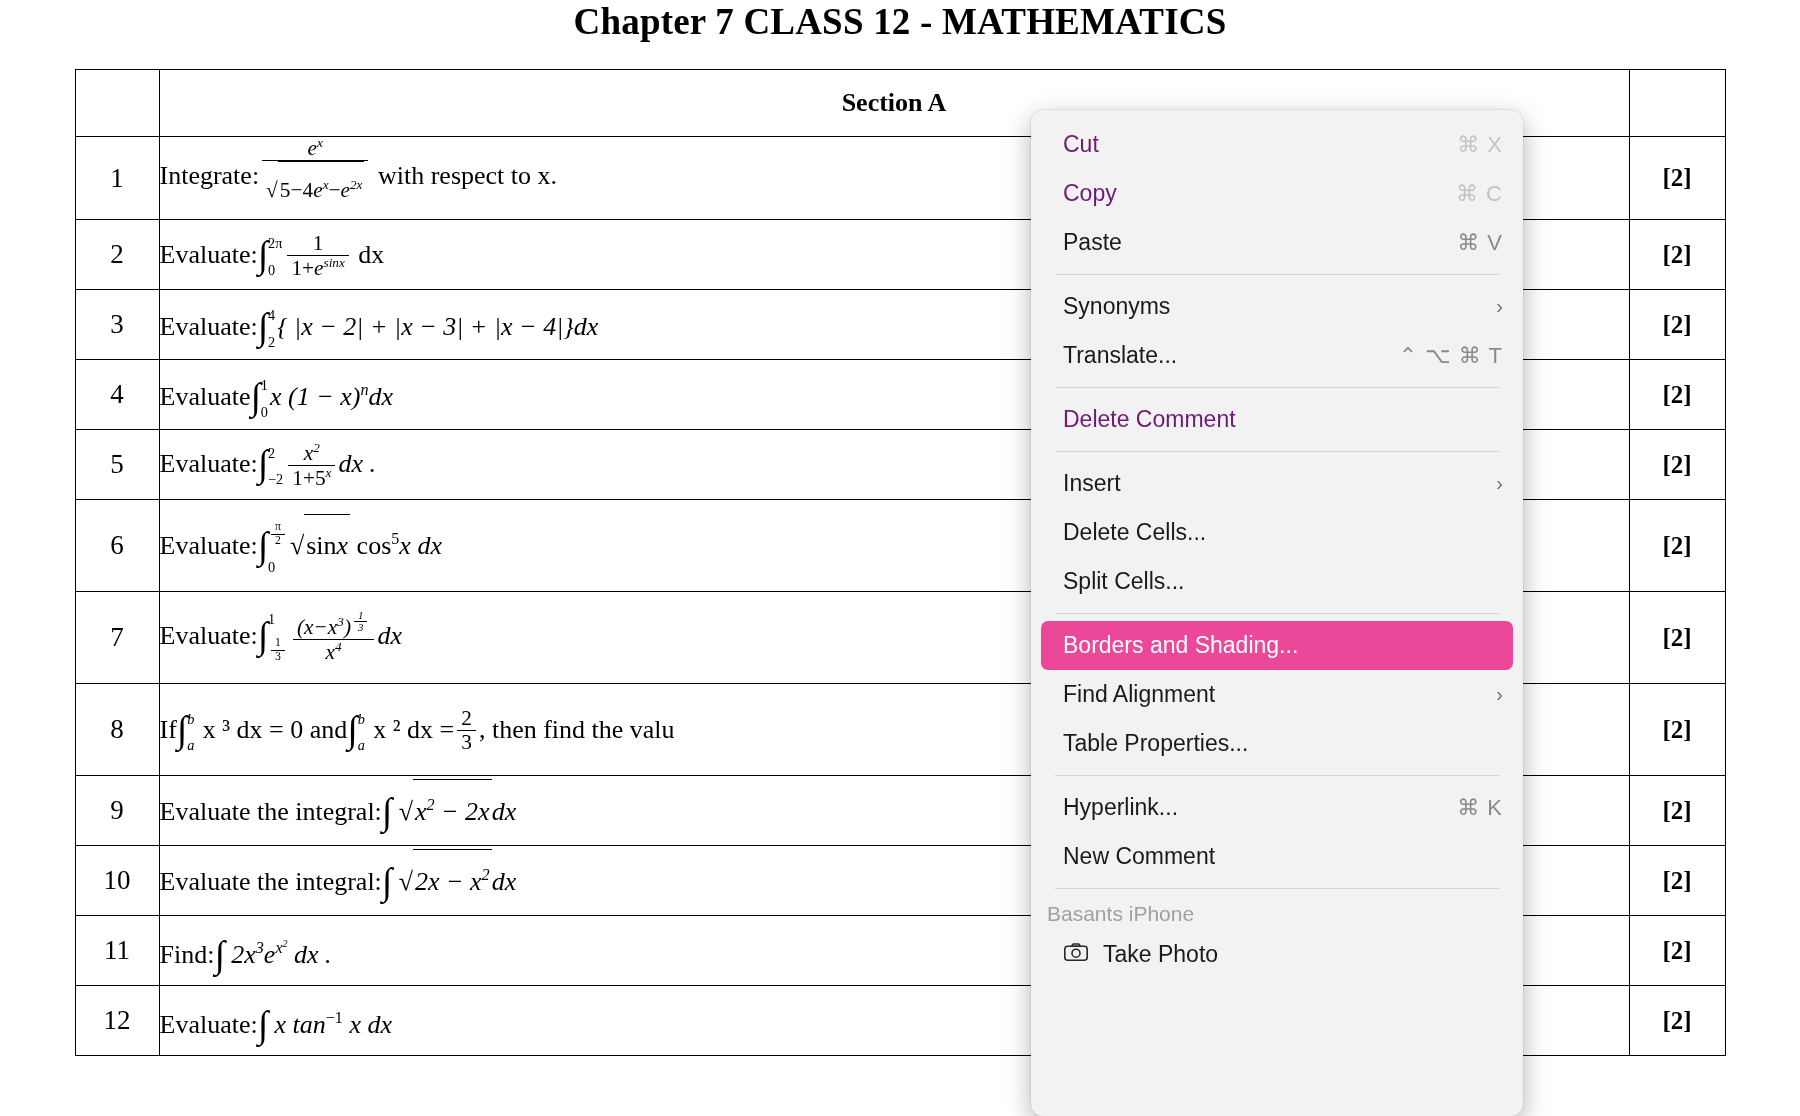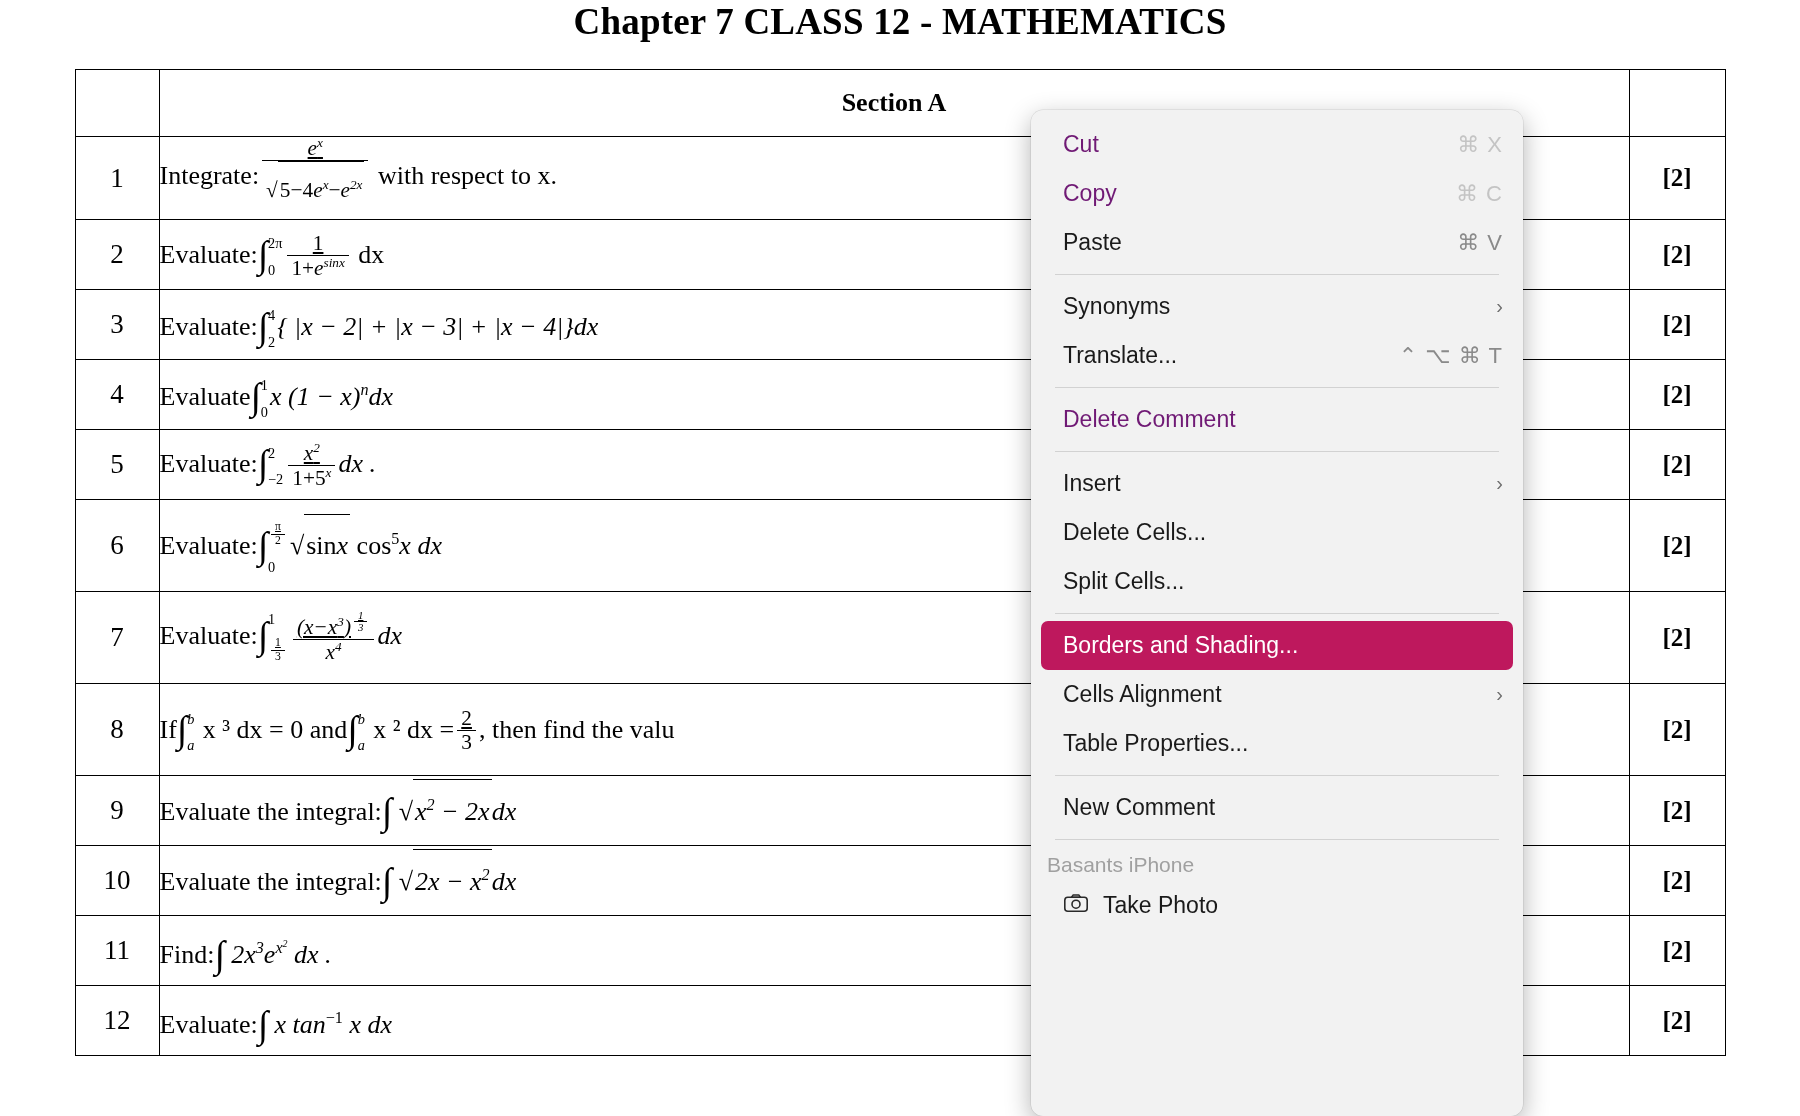--- a/index.html
+++ b/index.html
@@ -79,21 +79,21 @@
   .frac {
     display: inline-block;
     vertical-align: middle;
     text-align: center;
     font-size: 0.82em;
     line-height: 1.08;
     margin: 0 3px;
     position: relative;
     top: -1px;
   }
-  .frac .num { display: block; padding: 0 4px; text-decoration: underline; }
+  .frac .num { display: block; padding: 0 4px; }
   .frac .den { display: block; border-top: 1.4px solid #000; padding: 0 4px; }
   .intg { font-size: 1.45em; position: relative; top: 4px; font-family: "Liberation Serif", serif; }
   .lim {
     display: inline-block;
     font-size: 0.55em;
     line-height: 1.0;
     vertical-align: middle;
     text-align: left;
     margin-right: 2px;
     position: relative;
@@ -141,21 +141,21 @@
   .menu-item .label { flex: 0 0 auto; }
   .menu-item .spacer { flex: 1 1 auto; }
   .menu-item .shortcut {
     color: #8a8a8a;
     font-size: 22px;
     letter-spacing: 1px;
   }
   .menu-item.disabled .label { color: #701a75; }
   .menu-item.disabled .shortcut { color: #c4c4c4; }
   .menu-item.highlight {
-    background: #be185d;
+    background: #ec4899;
     color: #ffffff;
     margin: 0 10px;
     padding-left: 22px;
     border-radius: 7px;
     width: calc(100% - 20px);
     box-sizing: border-box;
   }
   .menu-item.highlight .label { color: #ffffff; }
   .chevron {
     font-size: 20px;
@@ -354,30 +354,35 @@
     <div class="menu-item">
       <span class="label">Split Cells...</span>
     </div>
 
     <div class="menu-sep"></div>
 
     <div class="menu-item highlight">
       <span class="label">Borders and Shading...</span>
     </div>
     <div class="menu-item">
-      <span class="label">Cells Alignment</span>
+      <span class="label">Find Alignment</span>
       <span class="spacer"></span>
       <span class="chevron">›</span>
     </div>
     <div class="menu-item">
       <span class="label">Table Properties...</span>
     </div>
 
     <div class="menu-sep"></div>
 
+    <div class="menu-item">
+      <span class="label">Hyperlink...</span>
+      <span class="spacer"></span>
+      <span class="shortcut">⌘ K</span>
+    </div>
     <div class="menu-item">
       <span class="label">New Comment</span>
     </div>
 
     <div class="menu-sep"></div>
 
     <div class="menu-header">Basants iPhone</div>
     <div class="menu-item">
       <span class="cam-icon">
         <svg width="24" height="18" viewBox="0 0 24 18" aria-hidden="true">

